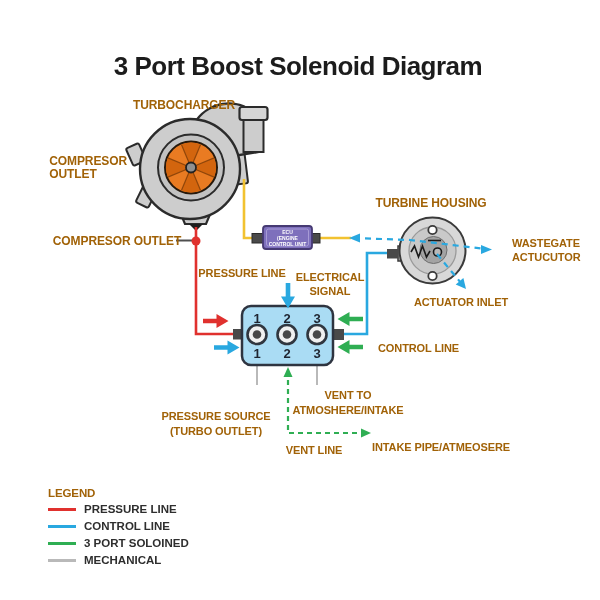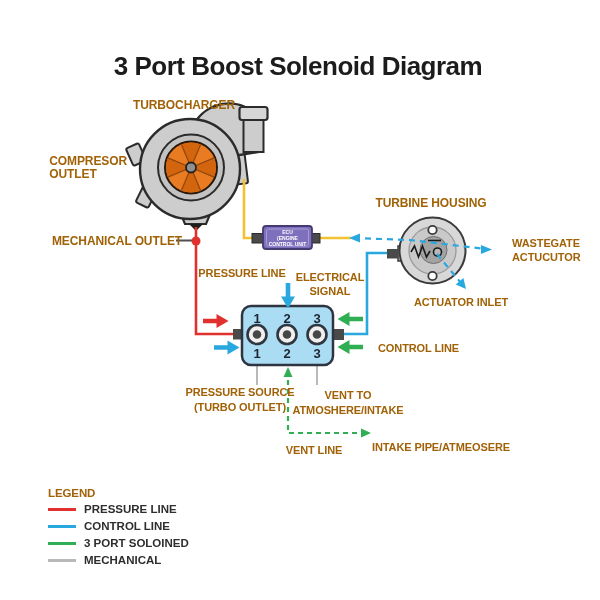--- a/index.html
+++ b/index.html
@@ -138,41 +138,41 @@
 
   <div class="lbl center title" style="left:298px;top:52px;margin-top:14px;">3 Port Boost Solenoid Diagram</div>
 
   <div class="lbl center small12" style="left:184px;top:105px;">TURBOCHARGER</div>
 
   <div class="lbl rcenter small12" style="left:127px;top:168px;line-height:13px;">
     <div>COMPRESOR</div>
     <div>OUTLET</div>
   </div>
 
-  <div class="lbl center small12" style="left:117px;top:241px;">MECHANICAL OUTLET</div>
+  <div class="lbl center small12" style="left:117px;top:241px;">COMPRESOR OUTLET</div>
 
   <div class="lbl center" style="left:242px;top:273px;">PRESSURE LINE</div>
 
   <div class="lbl center" style="left:330px;top:284px;">
     <div>ELECTRICAL</div>
     <div>SIGNAL</div>
   </div>
 
   <div class="lbl center small12" style="left:431px;top:203px;">TURBINE HOUSING</div>
 
   <div class="lbl vcenter" style="left:492px;top:250px;margin-left:20px;">
     <div>WASTEGATE</div>
     <div>ACTUCUTOR</div>
   </div>
 
   <div class="lbl center" style="left:461px;top:302px;">ACTUATOR INLET</div>
 
   <div class="lbl vcenter" style="left:378px;top:348px;">CONTROL LINE</div>
 
-  <div class="lbl center" style="left:216px;top:400px;line-height:15px;margin-left:24px;">
+  <div class="lbl center" style="left:216px;top:424px;line-height:15px;">
     <div>PRESSURE SOURCE</div>
     <div>(TURBO OUTLET)</div>
   </div>
 
   <div class="lbl center" style="left:348px;top:403px;line-height:15px;">
     <div>VENT TO</div>
     <div>ATMOSHERE/INTAKE</div>
   </div>
 
   <div class="lbl center" style="left:314px;top:450px;">VENT LINE</div>

